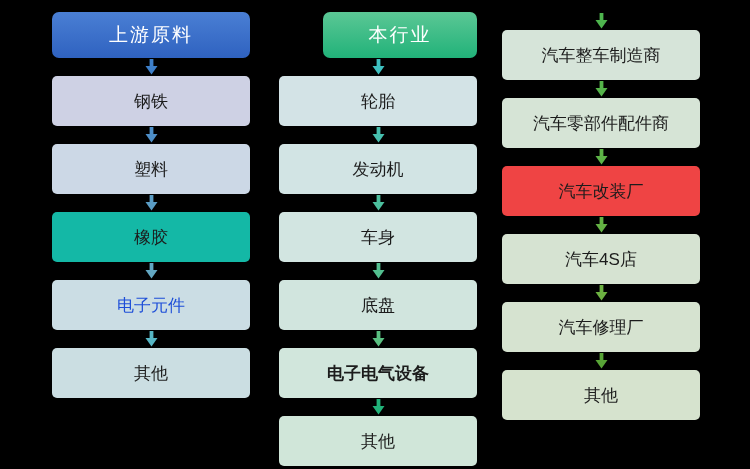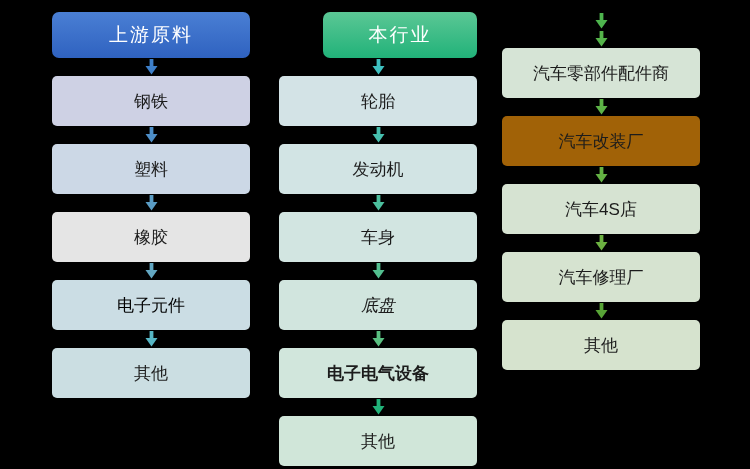--- a/index.html
+++ b/index.html
@@ -88,28 +88,28 @@
           <polygon points="0.5,7 12.5,7 6.5,15.5" fill="#4e8fc9"></polygon>
         </svg>
       </div>
       <div class="node-box" style="background: rgb(204, 216, 230); color: rgb(28, 28, 28);">塑料</div>
       <div class="arrow">
         <svg width="13" height="16" viewBox="0 0 13 16" xmlns="http://www.w3.org/2000/svg">
           <rect x="4.6" y="0" width="3.8" height="8" fill="#5a9cc4"></rect>
           <polygon points="0.5,7 12.5,7 6.5,15.5" fill="#5a9cc4"></polygon>
         </svg>
       </div>
-      <div class="node-box" style="background: #e5e5e5; color: rgb(28, 28, 28);">橡胶</div>
+      <div class="node-box" style="background: #14b8a6; color: rgb(28, 28, 28);">橡胶</div>
       <div class="arrow">
         <svg width="13" height="16" viewBox="0 0 13 16" xmlns="http://www.w3.org/2000/svg">
           <rect x="4.6" y="0" width="3.8" height="8" fill="#63a7c2"></rect>
           <polygon points="0.5,7 12.5,7 6.5,15.5" fill="#63a7c2"></polygon>
         </svg>
       </div>
-      <div class="node-box" style="background: rgb(203, 221, 228); color: #000000;">电子元件</div>
+      <div class="node-box" style="background: rgb(203, 221, 228); color: #1d4ed8;">电子元件</div>
       <div class="arrow">
         <svg width="13" height="16" viewBox="0 0 13 16" xmlns="http://www.w3.org/2000/svg">
           <rect x="4.6" y="0" width="3.8" height="8" fill="#56b6c4"></rect>
           <polygon points="0.5,7 12.5,7 6.5,15.5" fill="#56b6c4"></polygon>
         </svg>
       </div>
       <div class="node-box" style="background: rgb(203, 222, 226); color: rgb(28, 28, 28);">其他</div>
     </div>
     <div class="column col-1">
       <div class="header-box header-teal" style="background: linear-gradient(rgb(91, 199, 149) 0%, rgb(33, 178, 121) 100%); color: rgb(255, 255, 255);">本行业</div>
@@ -133,21 +133,21 @@
           <polygon points="0.5,7 12.5,7 6.5,15.5" fill="#4cbf9e"></polygon>
         </svg>
       </div>
       <div class="node-box" style="background: rgb(210, 229, 225); color: rgb(28, 28, 28);">车身</div>
       <div class="arrow">
         <svg width="13" height="16" viewBox="0 0 13 16" xmlns="http://www.w3.org/2000/svg">
           <rect x="4.6" y="0" width="3.8" height="8" fill="#53bf8f"></rect>
           <polygon points="0.5,7 12.5,7 6.5,15.5" fill="#53bf8f"></polygon>
         </svg>
       </div>
-      <div class="node-box" style="background: rgb(209, 229, 222); color: rgb(28, 28, 28); font-style: italic;">底盘</div>
+      <div class="node-box" style="background: rgb(209, 229, 222); color: rgb(28, 28, 28);">底盘</div>
       <div class="arrow">
         <svg width="13" height="16" viewBox="0 0 13 16" xmlns="http://www.w3.org/2000/svg">
           <rect x="4.6" y="0" width="3.8" height="8" fill="#59bf80"></rect>
           <polygon points="0.5,7 12.5,7 6.5,15.5" fill="#59bf80"></polygon>
         </svg>
       </div>
       <div class="node-box" style="background: rgb(209, 230, 220); color: rgb(28, 28, 28); font-weight: bold;">电子电气设备</div>
       <div class="arrow">
         <svg width="13" height="16" viewBox="0 0 13 16" xmlns="http://www.w3.org/2000/svg">
           <rect x="4.6" y="0" width="3.8" height="8" fill="#21b279"></rect>
@@ -156,34 +156,35 @@
       </div>
       <div class="node-box" style="background: rgb(208, 230, 217); color: rgb(28, 28, 28);">其他</div>
     </div>
     <div class="column col-2">
       <div class="arrow">
         <svg width="13" height="16" viewBox="0 0 13 16" xmlns="http://www.w3.org/2000/svg">
           <rect x="4.6" y="0" width="3.8" height="8" fill="#4eb54e"></rect>
           <polygon points="0.5,7 12.5,7 6.5,15.5" fill="#4eb54e"></polygon>
         </svg>
       </div>
+      <div class="node-box" style="background: rgb(214, 228, 217); color: rgb(28, 28, 28);">汽车整车制造商</div>
       <div class="arrow">
         <svg width="13" height="16" viewBox="0 0 13 16" xmlns="http://www.w3.org/2000/svg">
           <rect x="4.6" y="0" width="3.8" height="8" fill="#55b44a"></rect>
           <polygon points="0.5,7 12.5,7 6.5,15.5" fill="#55b44a"></polygon>
         </svg>
       </div>
       <div class="node-box" style="background: rgb(214, 228, 214); color: rgb(28, 28, 28);">汽车零部件配件商</div>
       <div class="arrow">
         <svg width="13" height="16" viewBox="0 0 13 16" xmlns="http://www.w3.org/2000/svg">
           <rect x="4.6" y="0" width="3.8" height="8" fill="#5db347"></rect>
           <polygon points="0.5,7 12.5,7 6.5,15.5" fill="#5db347"></polygon>
         </svg>
       </div>
-      <div class="node-box" style="background: #a16207; color: rgb(28, 28, 28);">汽车改装厂</div>
+      <div class="node-box" style="background: #ef4444; color: rgb(28, 28, 28);">汽车改装厂</div>
       <div class="arrow">
         <svg width="13" height="16" viewBox="0 0 13 16" xmlns="http://www.w3.org/2000/svg">
           <rect x="4.6" y="0" width="3.8" height="8" fill="#64b244"></rect>
           <polygon points="0.5,7 12.5,7 6.5,15.5" fill="#64b244"></polygon>
         </svg>
       </div>
       <div class="node-box" style="background: rgb(214, 227, 210); color: rgb(28, 28, 28);">汽车4S店</div>
       <div class="arrow">
         <svg width="13" height="16" viewBox="0 0 13 16" xmlns="http://www.w3.org/2000/svg">
           <rect x="4.6" y="0" width="3.8" height="8" fill="#6cb141"></rect>

